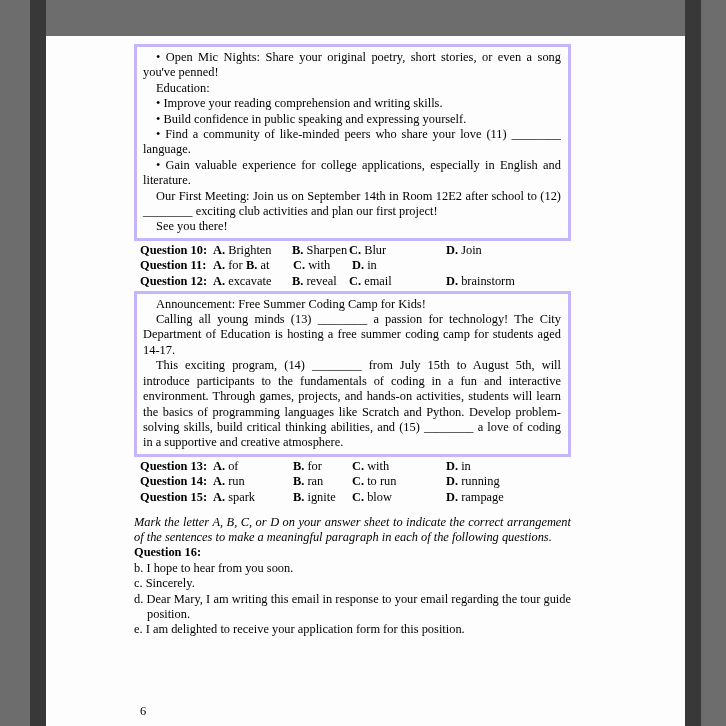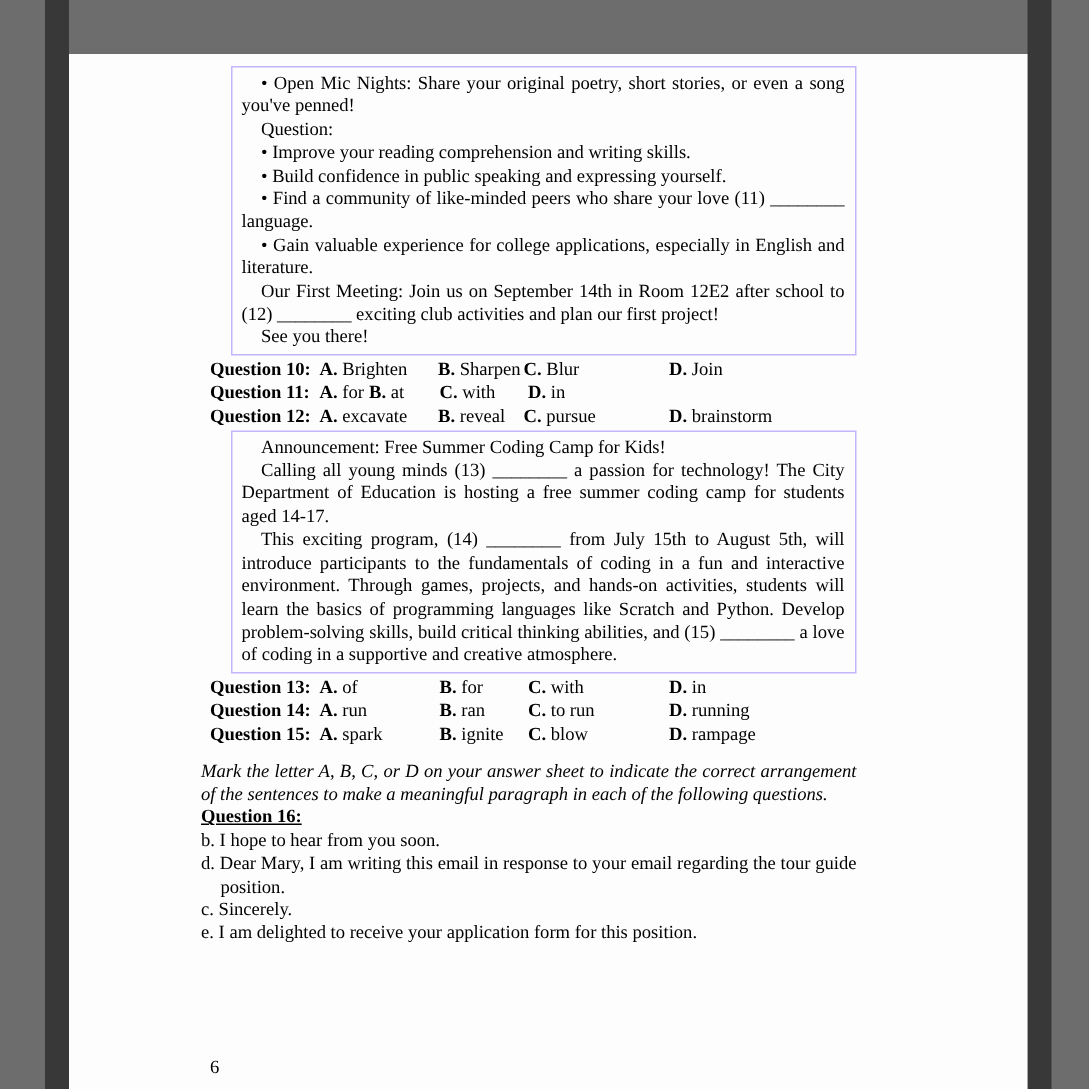--- a/index.html
+++ b/index.html
@@ -18,55 +18,54 @@
     position:absolute; left:46px; top:36px;
     width:639px; height:690px;
     background:#fdfdfd;
   }
   .content {
     padding:8px 114px 0 88px;
     font-size:12.4px;
     line-height:15.4px;
   }
   .text-box {
-    border:1px solid #c4b5fd;
+    border:3px solid #c4b5fd;
     padding:3px 7px 3px 6px;
-    margin-left:20px;
   }
   .para { text-align:justify; }
   .indent { text-indent:13px; }
   .qblock { padding:2px 0 1px 0; }
   .qrow { position:relative; height:15.6px; }
   .qrow .lbl { position:absolute; left:6px; font-weight:bold; white-space:nowrap; }
   .qrow .o { position:absolute; white-space:nowrap; }
   .qrow .lt { font-weight:bold; }
   .r-std  .o1{left:79px}  .r-std  .o2{left:158px} .r-std  .o3{left:215px} .r-std  .o4{left:312px}
   .r-11   .o1{left:79px}  .r-11   .o2{left:112px} .r-11   .o3{left:159px} .r-11   .o4{left:218px}
   .r-1315 .o1{left:79px}  .r-1315 .o2{left:159px} .r-1315 .o3{left:218px} .r-1315 .o4{left:312px}
   .instruction {
     font-weight:normal; font-style:italic;
     text-align:justify;
     margin-top:8px;
   }
-  .q16-label { font-weight:bold;text-decoration:underline; }
+  .q16-label { font-weight:bold; }
   .hitem { padding-left:13px; text-indent:-13px; text-align:justify; }
   .page-number { position:absolute; left:94px; bottom:7px; font-size:12.4px; }
 </style>
 </head>
 <body>
 
 <div class="strip strip-left"></div>
 <div class="strip strip-right"></div>
 
 <div class="page">
   <div class="content">
 
     <div class="text-box">
       <p class="para indent">• Open Mic Nights: Share your original poetry, short stories, or even a song you've penned!</p>
-      <p class="para indent">Question:</p>
+      <p class="para indent">Education:</p>
       <p class="para indent">• Improve your reading comprehension and writing skills.</p>
       <p class="para indent">• Build confidence in public speaking and expressing yourself.</p>
       <p class="para indent">• Find a community of like-minded peers who share your love (11) ________ language.</p>
       <p class="para indent">• Gain valuable experience for college applications, especially in English and literature.</p>
       <p class="para indent">Our First Meeting: Join us on September 14th in Room 12E2 after school to (12) ________ exciting club activities and plan our first project!</p>
       <p class="para indent">See you there!</p>
     </div>
 
     <div class="qblock">
       <div class="qrow r-std">
@@ -80,21 +79,21 @@
         <span class="lbl">Question 11:</span>
         <span class="o o1"><b class="lt">A.</b> <span>for</span></span>
         <span class="o o2"><b class="lt">B.</b> <span>at</span></span>
         <span class="o o3"><b class="lt">C.</b> <span>with</span></span>
         <span class="o o4"><b class="lt">D.</b> <span>in</span></span>
       </div>
       <div class="qrow r-std">
         <span class="lbl">Question 12:</span>
         <span class="o o1"><b class="lt">A.</b> <span>excavate</span></span>
         <span class="o o2"><b class="lt">B.</b> <span>reveal</span></span>
-        <span class="o o3"><b class="lt">C.</b> <span>pursue</span></span>
+        <span class="o o3"><b class="lt">C.</b> <span>email</span></span>
         <span class="o o4"><b class="lt">D.</b> <span>brainstorm</span></span>
       </div>
     </div>
 
     <div class="text-box">
       <p class="para indent">Announcement: Free Summer Coding Camp for Kids!</p>
       <p class="para indent">Calling all young minds (13) ________ a passion for technology! The City Department of Education is hosting a free summer coding camp for students aged 14-17.</p>
       <p class="para indent">This exciting program, (14) ________ from July 15th to August 5th, will introduce participants to the fundamentals of coding in a fun and interactive environment. Through games, projects, and hands-on activities, students will learn the basics of programming languages like Scratch and Python. Develop problem-solving skills, build critical thinking abilities, and (15) ________ a love of coding in a supportive and creative atmosphere.</p>
     </div>
 
@@ -120,19 +119,19 @@
         <span class="o o3"><b class="lt">C.</b> <span>blow</span></span>
         <span class="o o4"><b class="lt">D.</b> <span>rampage</span></span>
       </div>
     </div>
 
     <p class="instruction">Mark the letter A, B, C, or D on your answer sheet to indicate the correct arrangement of the sentences to make a meaningful paragraph in each of the following questions.</p>
 
     <p class="q16-label">Question 16:</p>
 
     <p class="hitem"><span>b.</span> <span>I hope to hear from you soon.</span></p>
+    <p class="hitem"><span>c.</span> <span>Sincerely.</span></p>
     <p class="hitem"><span>d.</span> <span>Dear Mary, I am writing this email in response to your email regarding the tour guide position.</span></p>
-    <p class="hitem"><span>c.</span> <span>Sincerely.</span></p>
     <p class="hitem"><span>e.</span> <span>I am delighted to receive your application form for this position.</span></p>
 
   </div>
   <div class="page-number">6</div>
 </div>
 
 </body></html>

